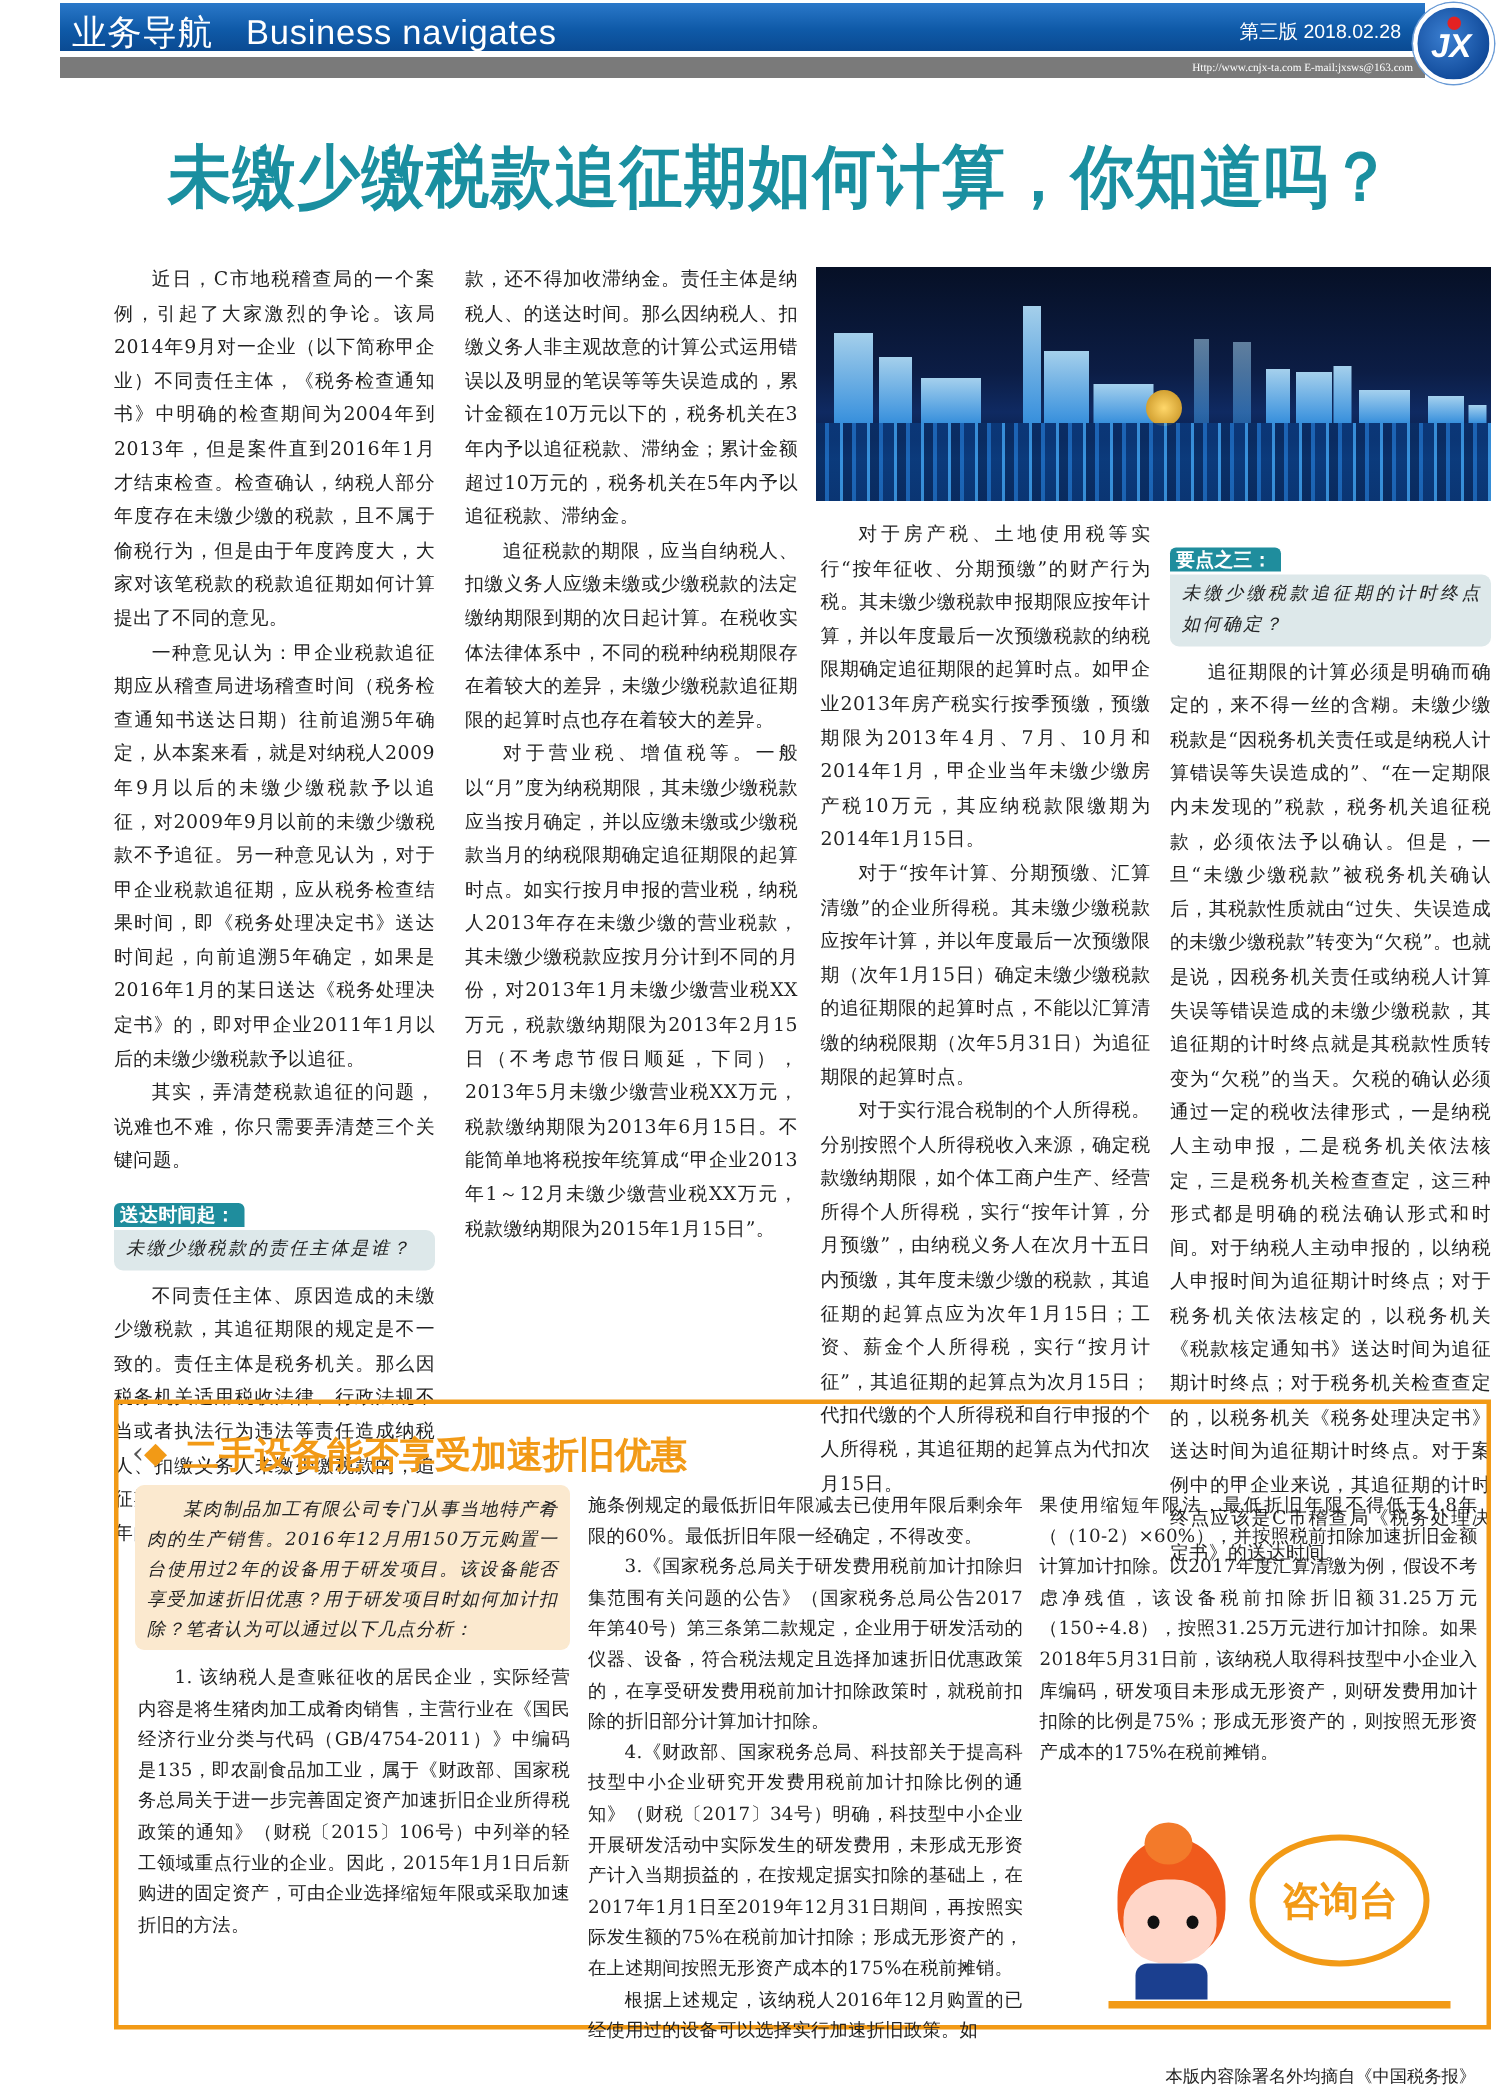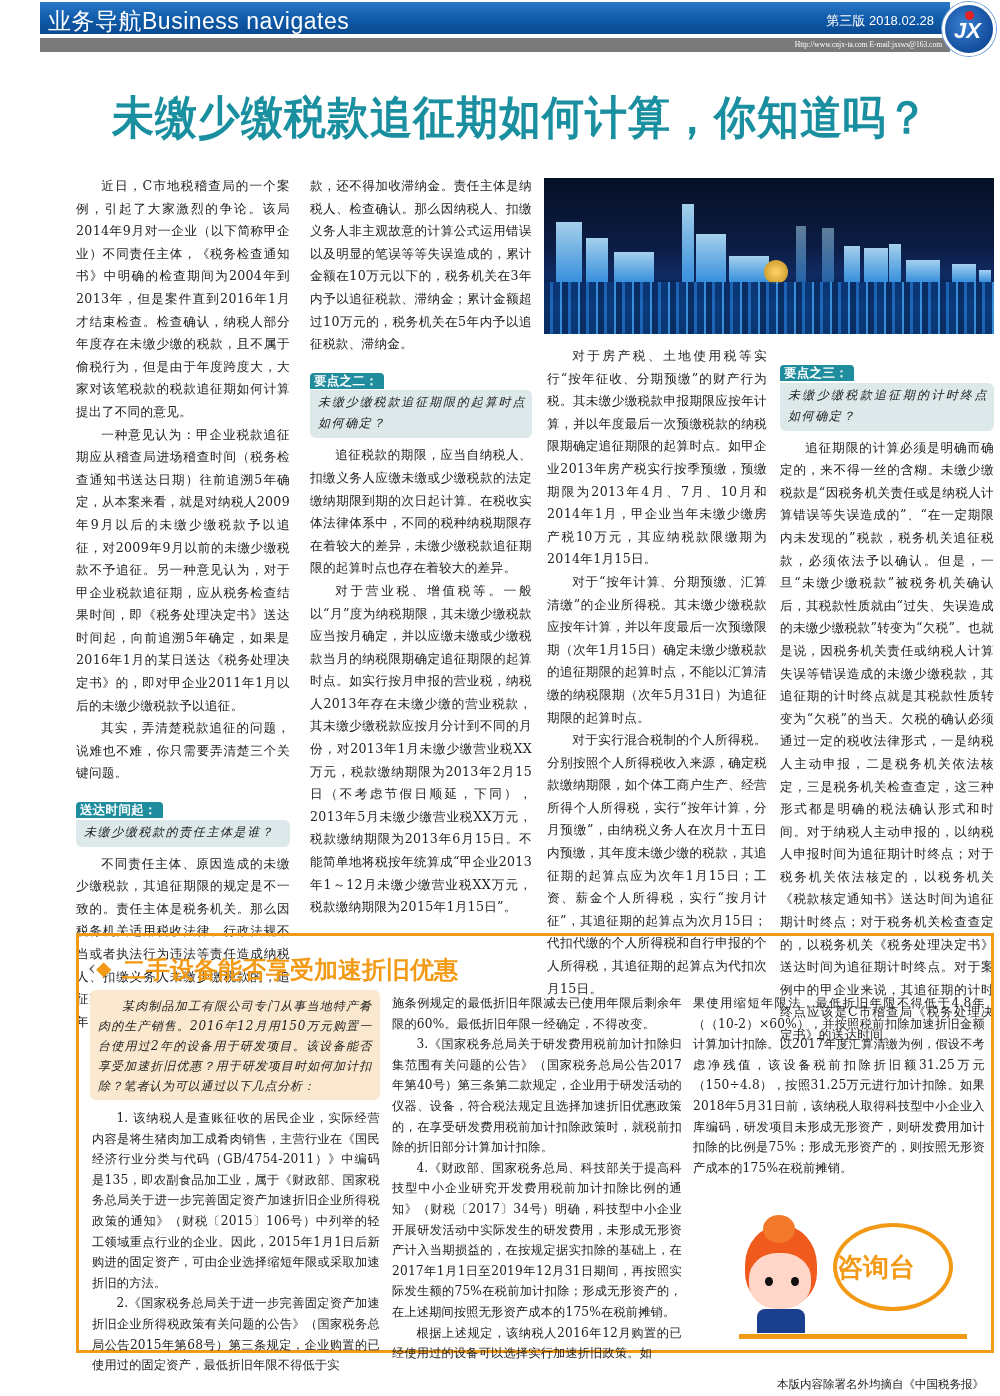--- a/index.html
+++ b/index.html
@@ -4,21 +4,21 @@
 <style>
   * { box-sizing: border-box; margin: 0; padding: 0; }
   html, body { width: 1000px; height: 1396px; background: #fff; overflow: hidden; }
   body { position: relative; font-family: "DejaVu Serif", "Liberation Serif", serif; color: #222; }
 
   
   .hdr-bar { position: absolute; left: 40px; top: 2px; width: 910px; height: 32px;
     background: linear-gradient(to bottom, #2a78c9 0%, #0f5aa8 55%, #0a4a92 100%); }
   .hdr-title { position: absolute; left: 48px; top: 6px; color: #fff; font-family: "Liberation Sans", sans-serif;
     font-size: 23px; letter-spacing: 0.5px; white-space: nowrap; }
-  .hdr-title .cn { }
+  .hdr-title .cn { margin-right: 22px; }
   .hdr-edition { position: absolute; right: 66px; top: 12px; color: #fff; font-family: "Liberation Sans", sans-serif;
     font-size: 13px; white-space: nowrap; }
   .hdr-grey { position: absolute; left: 40px; top: 38px; width: 910px; height: 14px; background: #7a7a7a; }
   .hdr-url { position: absolute; right: 58px; top: 40px; color: #fff; font-size: 7.5px; font-family: Liberation Serif, serif; white-space: nowrap; }
   .logo { position: absolute; left: 942px; top: 2px; width: 54px; height: 54px; border-radius: 50%;
     background: radial-gradient(circle at 40% 40%, #3b7fd1 0%, #124c9c 70%, #0b3a7c 100%);
     border: 3px solid #fff; box-shadow: 0 0 0 1px #6a9bd6; }
   .logo .dot { position: absolute; left: 20px; top: 6px; width: 9px; height: 9px; border-radius: 50%; background: #e32222; }
   .logo .txt { position: absolute; left: 9px; top: 13px; color: #fff; font-family: Liberation Sans, sans-serif; font-weight: bold; font-style: italic; font-size: 22px; }
 
@@ -62,21 +62,21 @@
   .b2 { left: 392px; top: 993px; width: 290px; }
   .b3 { left: 693px; top: 993px; width: 292px; }
 
   .mascot { position: absolute; left: 735px; top: 1215px; width: 240px; height: 120px; }
   .m-hair { position: absolute; left: 10px; top: 10px; width: 72px; height: 80px; border-radius: 50% 50% 40% 40%; background: #f05a1c; }
   .m-bun { position: absolute; left: 28px; top: 0; width: 32px; height: 28px; border-radius: 50%; background: #f37a2a; }
   .m-face { position: absolute; left: 14px; top: 38px; width: 62px; height: 56px; border-radius: 45%; background: #ffd6c8; }
   .m-eye { position: absolute; top: 62px; width: 8px; height: 9px; border-radius: 50%; background: #111; }
   .m-body { position: absolute; left: 22px; top: 94px; width: 48px; height: 24px; background: #1b3f8f; border-radius: 8px 8px 0 0; }
   .bubble { position: absolute; left: 98px; top: 8px; width: 120px; height: 88px; border: 4px solid #f29a16; border-radius: 50%;
-    background: #fff; display: flex; align-items: center; justify-content: flex-start; color: #f29a16; font-weight: bold; font-size: 26px;
+    background: #fff; display: flex; align-items: center; justify-content: center; color: #f29a16; font-weight: bold; font-size: 26px;
     font-family: "DejaVu Serif", serif; }
   .m-line { position: absolute; left: 4px; top: 119px; width: 228px; height: 5px; background: #f29a16; }
 
   .footer-note { position: absolute; right: 16px; top: 1377px; font-family: "DejaVu Sans", sans-serif; font-size: 11.5px; color: #222; white-space: nowrap; }
 </style>
 </head>
 <body>
 
 <div class="hdr-bar"></div>
 <div class="hdr-title">
@@ -97,25 +97,21 @@
   <p>一种意见认为：甲企业税款追征期应从稽查局进场稽查时间（税务检查通知书送达日期）往前追溯5年确定，从本案来看，就是对纳税人2009年9月以后的未缴少缴税款予以追征，对2009年9月以前的未缴少缴税款不予追征。另一种意见认为，对于甲企业税款追征期，应从税务检查结果时间，即《税务处理决定书》送达时间起，向前追溯5年确定，如果是2016年1月的某日送达《税务处理决定书》的，即对甲企业2011年1月以后的未缴少缴税款予以追征。</p>
   <p>其实，弄清楚税款追征的问题，说难也不难，你只需要弄清楚三个关键问题。</p>
   <div class="key-box" style="margin-top:14px">
     <div class="key-tag">送达时间起：</div>
     <div class="key-q">未缴少缴税款的责任主体是谁？</div>
   </div>
   <p>不同责任主体、原因造成的未缴少缴税款，其追征期限的规定是不一致的。责任主体是税务机关。那么因税务机关适用税收法律、行政法规不当或者执法行为违法等责任造成纳税人、扣缴义务人未缴少缴税款的，追征期限仅为3年，即税务机关只能在3年内要求纳税人、扣缴义务人补缴税</p>
 </div>
 
 <div class="col c2">
-  <p style="text-indent:0">款，还不得加收滞纳金。责任主体是纳税人、检查确认。那么因纳税人、扣缴义务人非主观故意的计算公式运用错误以及明显的笔误等等失误造成的，累计金额在10万元以下的，税务机关在3年内予以追征税款、滞纳金；累计金额超过10万元的，税务机关在5年内予以追征税款、滞纳金。</p>
-  <div class="key-box" style="margin-top:14px">
-    <div class="key-tag">要点之二：</div>
-    <div class="key-q">未缴少缴税款追征期限的起算时点如何确定？</div>
-  </div>
+  <p style="text-indent:0">款，还不得加收滞纳金。责任主体是纳税人、的送达时间。那么因纳税人、扣缴义务人非主观故意的计算公式运用错误以及明显的笔误等等失误造成的，累计金额在10万元以下的，税务机关在3年内予以追征税款、滞纳金；累计金额超过10万元的，税务机关在5年内予以追征税款、滞纳金。</p>
   <p>追征税款的期限，应当自纳税人、扣缴义务人应缴未缴或少缴税款的法定缴纳期限到期的次日起计算。在税收实体法律体系中，不同的税种纳税期限存在着较大的差异，未缴少缴税款追征期限的起算时点也存在着较大的差异。</p>
   <p>对于营业税、增值税等。一般以“月”度为纳税期限，其未缴少缴税款应当按月确定，并以应缴未缴或少缴税款当月的纳税限期确定追征期限的起算时点。如实行按月申报的营业税，纳税人2013年存在未缴少缴的营业税款，其未缴少缴税款应按月分计到不同的月份，对2013年1月未缴少缴营业税XX万元，税款缴纳期限为2013年2月15日（不考虑节假日顺延，下同），2013年5月未缴少缴营业税XX万元，税款缴纳期限为2013年6月15日。不能简单地将税按年统算成“甲企业2013年1～12月未缴少缴营业税XX万元，税款缴纳期限为2015年1月15日”。</p>
 </div>
 
 <div class="photo">
   <div class="b" style="left:12px;width:26px;height:60px"></div>
   <div class="b" style="left:42px;width:22px;height:44px"></div>
   <div class="b" style="left:70px;width:40px;height:30px"></div>
   <div class="b" style="left:138px;width:12px;height:78px"></div>
   <div class="b" style="left:152px;width:30px;height:48px"></div>
@@ -146,21 +142,20 @@
   <p>追征期限的计算必须是明确而确定的，来不得一丝的含糊。未缴少缴税款是“因税务机关责任或是纳税人计算错误等失误造成的”、“在一定期限内未发现的”税款，税务机关追征税款，必须依法予以确认。但是，一旦“未缴少缴税款”被税务机关确认后，其税款性质就由“过失、失误造成的未缴少缴税款”转变为“欠税”。也就是说，因税务机关责任或纳税人计算失误等错误造成的未缴少缴税款，其追征期的计时终点就是其税款性质转变为“欠税”的当天。欠税的确认必须通过一定的税收法律形式，一是纳税人主动申报，二是税务机关依法核定，三是税务机关检查查定，这三种形式都是明确的税法确认形式和时间。对于纳税人主动申报的，以纳税人申报时间为追征期计时终点；对于税务机关依法核定的，以税务机关《税款核定通知书》送达时间为追征期计时终点；对于税务机关检查查定的，以税务机关《税务处理决定书》送达时间为追征期计时终点。对于案例中的甲企业来说，其追征期的计时终点应该是C市稽查局《税务处理决定书》的送达时间。</p>
 </div>
 
 <div class="orange-box"></div>
 <div class="ob-chev">‹<span>◆</span></div>
 <div class="ob-title" style="left:122px">二手设备能否享受加速折旧优惠</div>
 <div class="intro">某肉制品加工有限公司专门从事当地特产肴肉的生产销售。2016年12月用150万元购置一台使用过2年的设备用于研发项目。该设备能否享受加速折旧优惠？用于研发项目时如何加计扣除？笔者认为可以通过以下几点分析：</div>
 
 <div class="bcol b1">
   <p>1. 该纳税人是查账征收的居民企业，实际经营内容是将生猪肉加工成肴肉销售，主营行业在《国民经济行业分类与代码（GB/4754-2011）》中编码是135，即农副食品加工业，属于《财政部、国家税务总局关于进一步完善固定资产加速折旧企业所得税政策的通知》（财税〔2015〕106号）中列举的轻工领域重点行业的企业。因此，2015年1月1日后新购进的固定资产，可由企业选择缩短年限或采取加速折旧的方法。</p>
-  <p>2.《国家税务总局关于进一步完善固定资产加速折旧企业所得税政策有关问题的公告》（国家税务总局公告2015年第68号）第三条规定，企业购置的已使用过的固定资产，最低折旧年限不得低于实</p>
 </div>
 <div class="bcol b2">
   <p style="text-indent:0">施条例规定的最低折旧年限减去已使用年限后剩余年限的60%。最低折旧年限一经确定，不得改变。</p>
   <p>3.《国家税务总局关于研发费用税前加计扣除归集范围有关问题的公告》（国家税务总局公告2017年第40号）第三条第二款规定，企业用于研发活动的仪器、设备，符合税法规定且选择加速折旧优惠政策的，在享受研发费用税前加计扣除政策时，就税前扣除的折旧部分计算加计扣除。</p>
   <p>4.《财政部、国家税务总局、科技部关于提高科技型中小企业研究开发费用税前加计扣除比例的通知》（财税〔2017〕34号）明确，科技型中小企业开展研发活动中实际发生的研发费用，未形成无形资产计入当期损益的，在按规定据实扣除的基础上，在2017年1月1日至2019年12月31日期间，再按照实际发生额的75%在税前加计扣除；形成无形资产的，在上述期间按照无形资产成本的175%在税前摊销。</p>
   <p>根据上述规定，该纳税人2016年12月购置的已经使用过的设备可以选择实行加速折旧政策。如</p>
 </div>
 <div class="bcol b3">
   <p style="text-indent:0">果使用缩短年限法，最低折旧年限不得低于4.8年（（10-2）×60%），并按照税前扣除加速折旧金额计算加计扣除。以2017年度汇算清缴为例，假设不考虑净残值，该设备税前扣除折旧额31.25万元（150÷4.8），按照31.25万元进行加计扣除。如果2018年5月31日前，该纳税人取得科技型中小企业入库编码，研发项目未形成无形资产，则研发费用加计扣除的比例是75%；形成无形资产的，则按照无形资产成本的175%在税前摊销。</p>
 </div>

